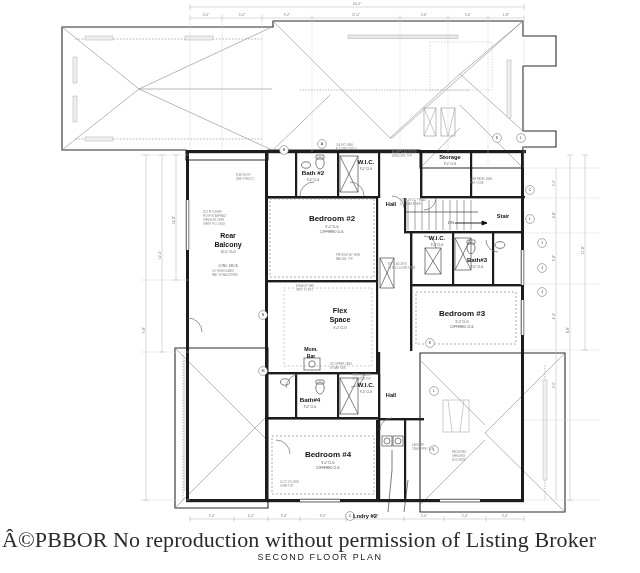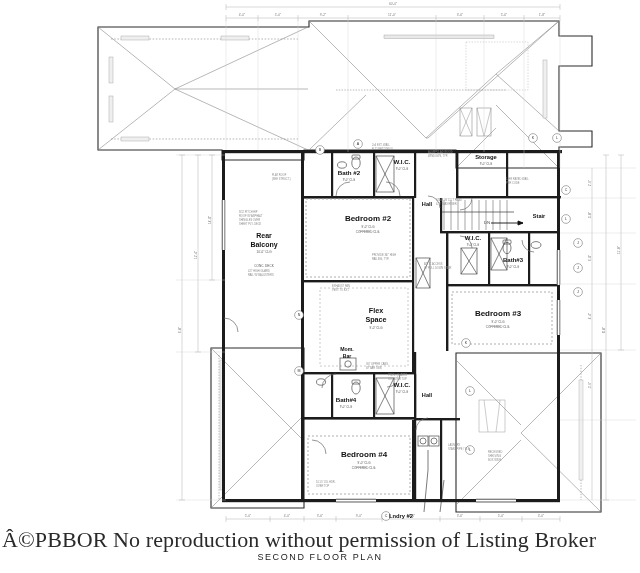--- a/index.html
+++ b/index.html
@@ -1,21 +1,21 @@
 <!DOCTYPE html>
 <html><head>
 <meta charset="utf-8">
 <style>
   html,body{margin:0;padding:0;background:#ffffff;}
   body{
     width:640px;height:573px;overflow:hidden;position:relative;
     font-family:"Liberation Sans", sans-serif;
     color:#111;
   }
-  #plan-root{position:absolute;inset:0;padding-left:36px;}
+  #plan-root{position:absolute;inset:0;}
   svg#plan{display:block;width:640px;height:573px;}
 
   .rm-label{
     font-family:"Liberation Sans", sans-serif;
     font-weight:700;
     fill:#111;
     text-anchor:middle;
     dominant-baseline:middle;
   }
   .rm-sub{

